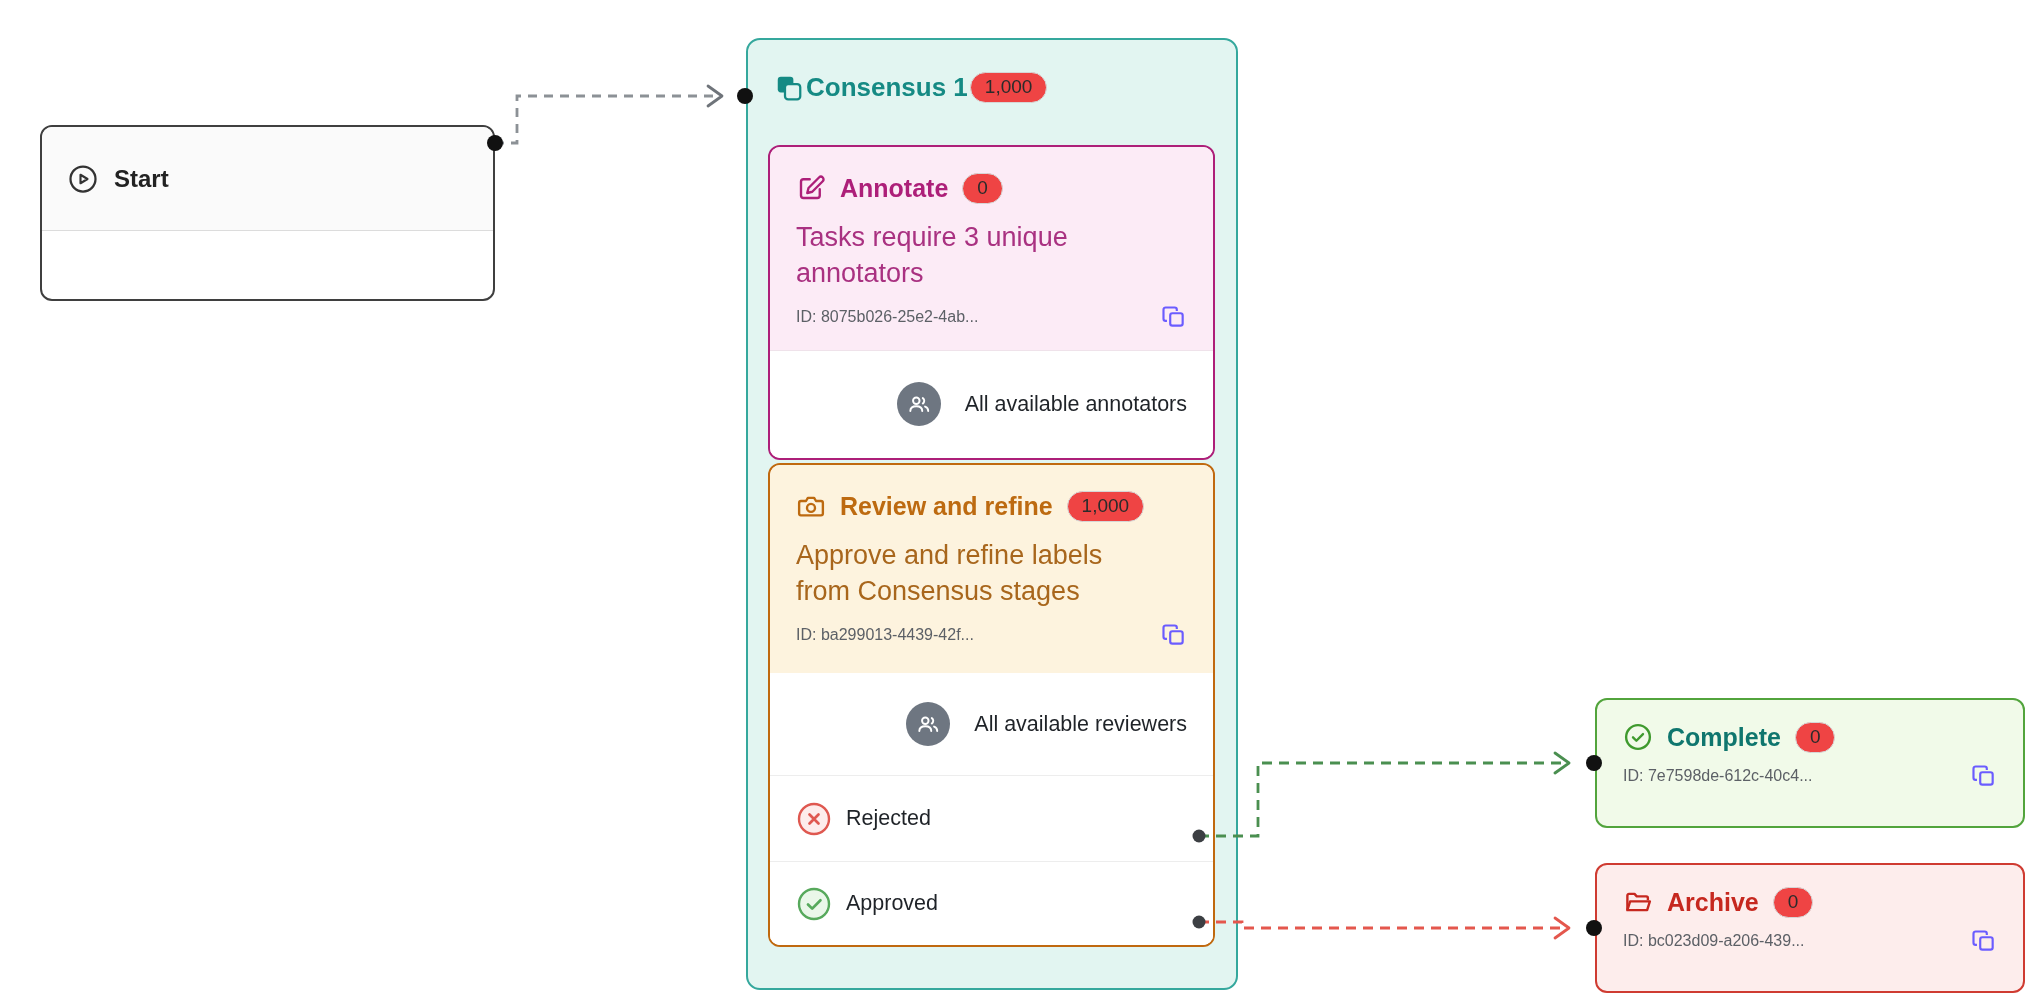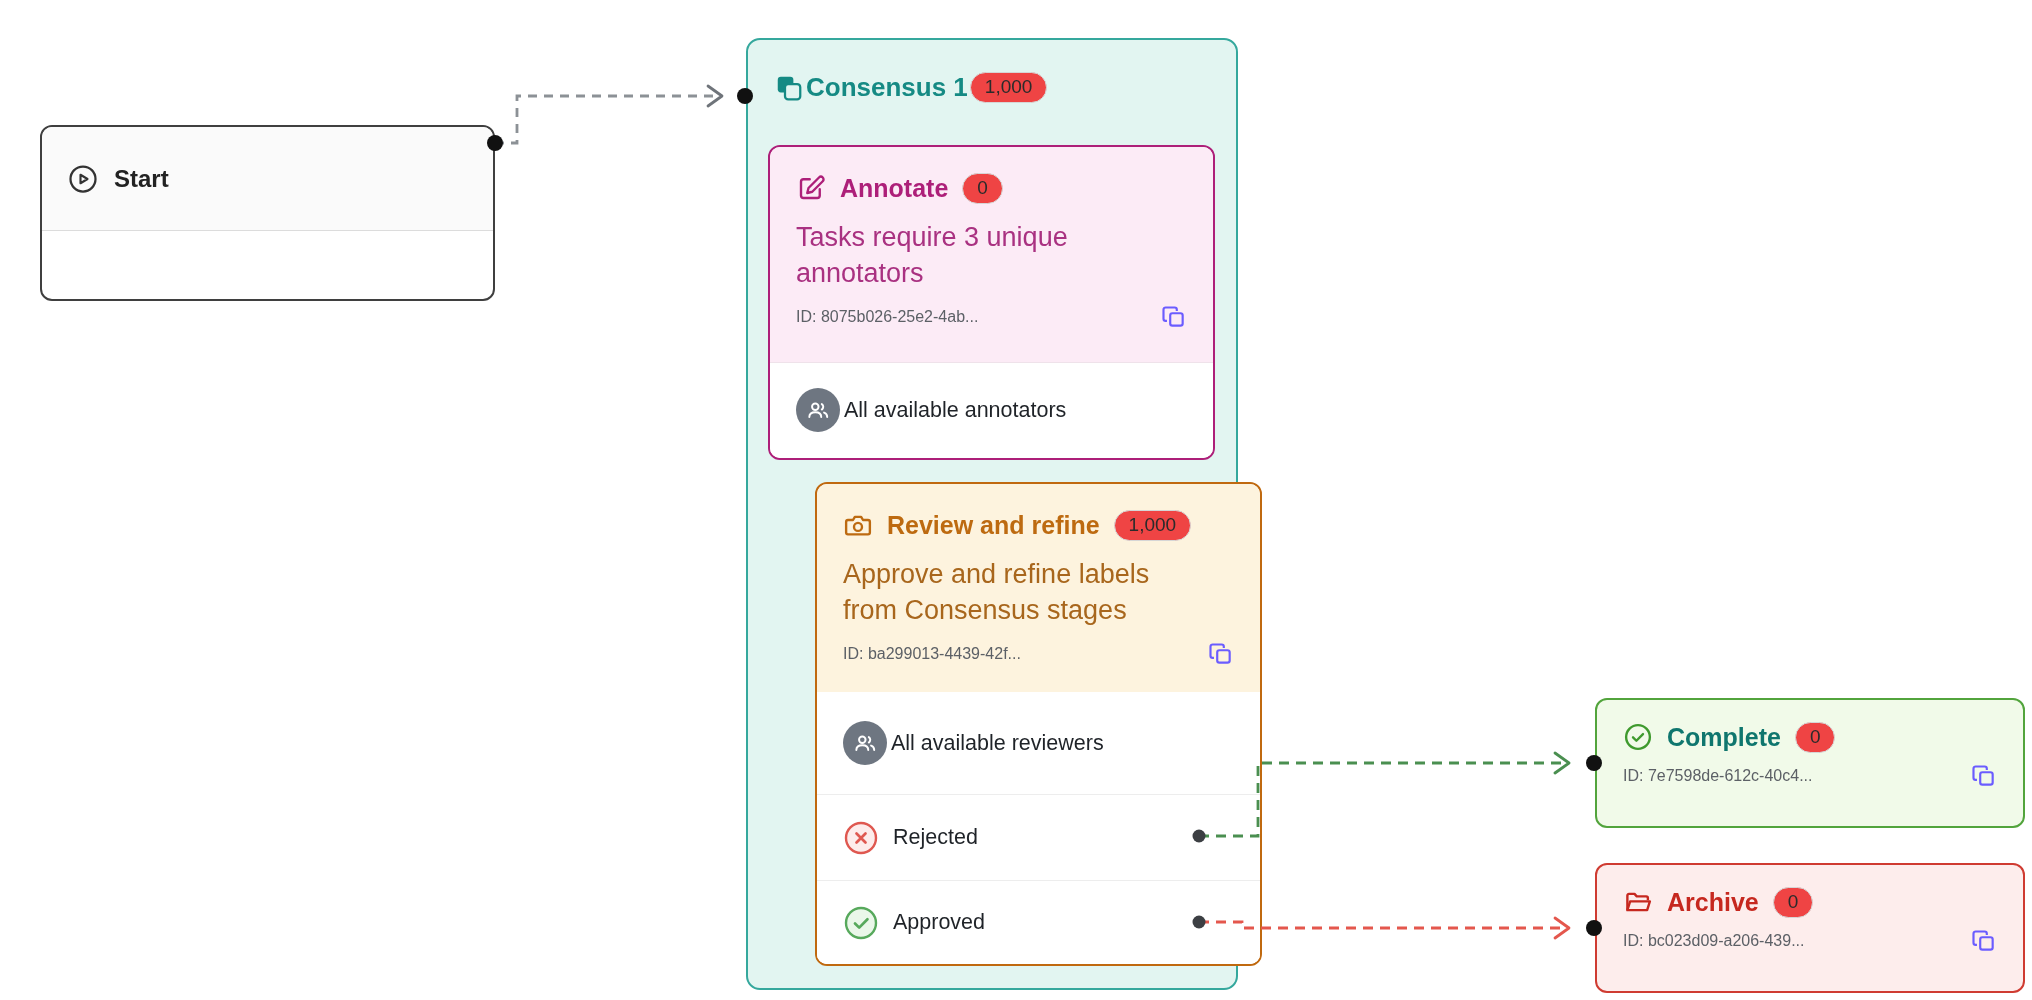--- a/index.html
+++ b/index.html
@@ -51,34 +51,34 @@
     background:#e2f5f1; border:2.5px solid #35a89d; border-radius:14px;
   }
   .consensus-header { display:flex; align-items:center; gap:2px; padding:32px 0 0 26px; }
   .consensus-title { font-size:26px; font-weight:700; color:#158a84; white-space:nowrap; }
 
   .stage {
     position:absolute; left:20px; width:447px; background:#fff;
     border-radius:12px; overflow:hidden; display:flex; flex-direction:column;
   }
   .annotate { top:105px; height:315px; border:2.5px solid #ad1f79; }
-  .review   { top:442px; height:484px; border:2.5px solid #c0690f;margin-left:47px; }
-
-  .annotate-top { background:#fcebf6; padding:26px 26px 32px; }
+  .review   { top:423px; height:484px; border:2.5px solid #c0690f; }
+
+  .annotate-top { background:#fcebf6; padding:26px 26px 20px; }
   .annotate .stage-title { color:#ad1f79; }
   .annotate .stage-desc  { color:#a93181; max-width:310px; }
 
   .review-top { background:#fdf3de; padding:26px 26px 20px; height:208px; }
   .review .stage-title { color:#bd6a10; }
   .review .stage-desc  { color:#a8661c; max-width:345px; }
 
   .rows { flex:1; display:flex; flex-direction:column; background:#fff; }
   .row { display:flex; align-items:center; padding:0 26px; position:relative; background:#fff; }
   .row + .row { border-top:1.5px solid #ededed; }
-  .assignee-row { gap:4px; }
+  .assignee-row { gap:24px;justify-content:flex-end; }
   .annotate .assignee-row { flex:1; border-top:1.5px solid #efe2ea; }
   .review .row-assignees { height:102px; }
   .row-approved { height:84px; gap:14px; }
   .row-rejected { flex:1; gap:14px; }
 
   
   .end-node {
     position:absolute; left:1595px; width:430px; height:130px;
     border-radius:12px; padding:22px 26px;
   }

